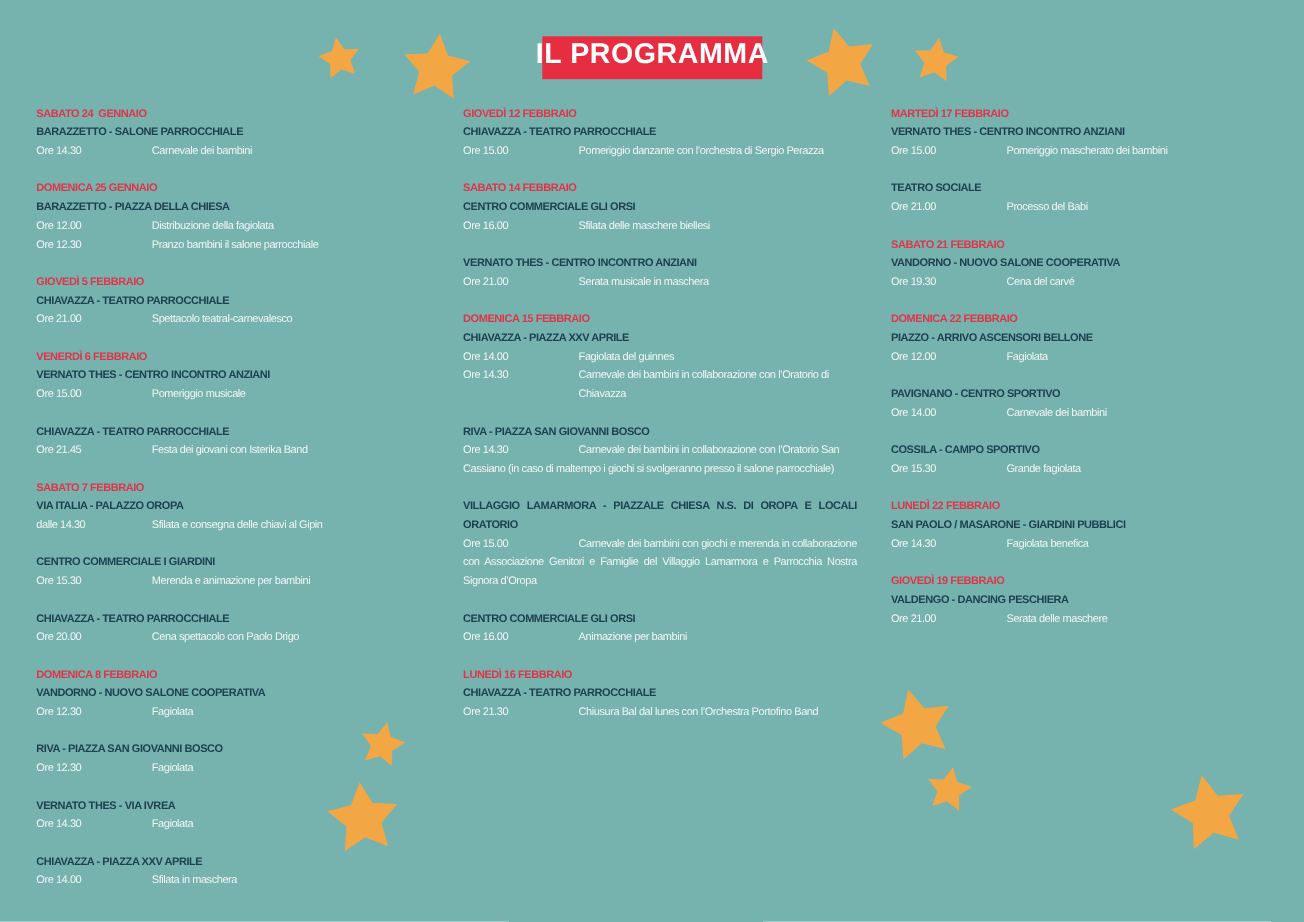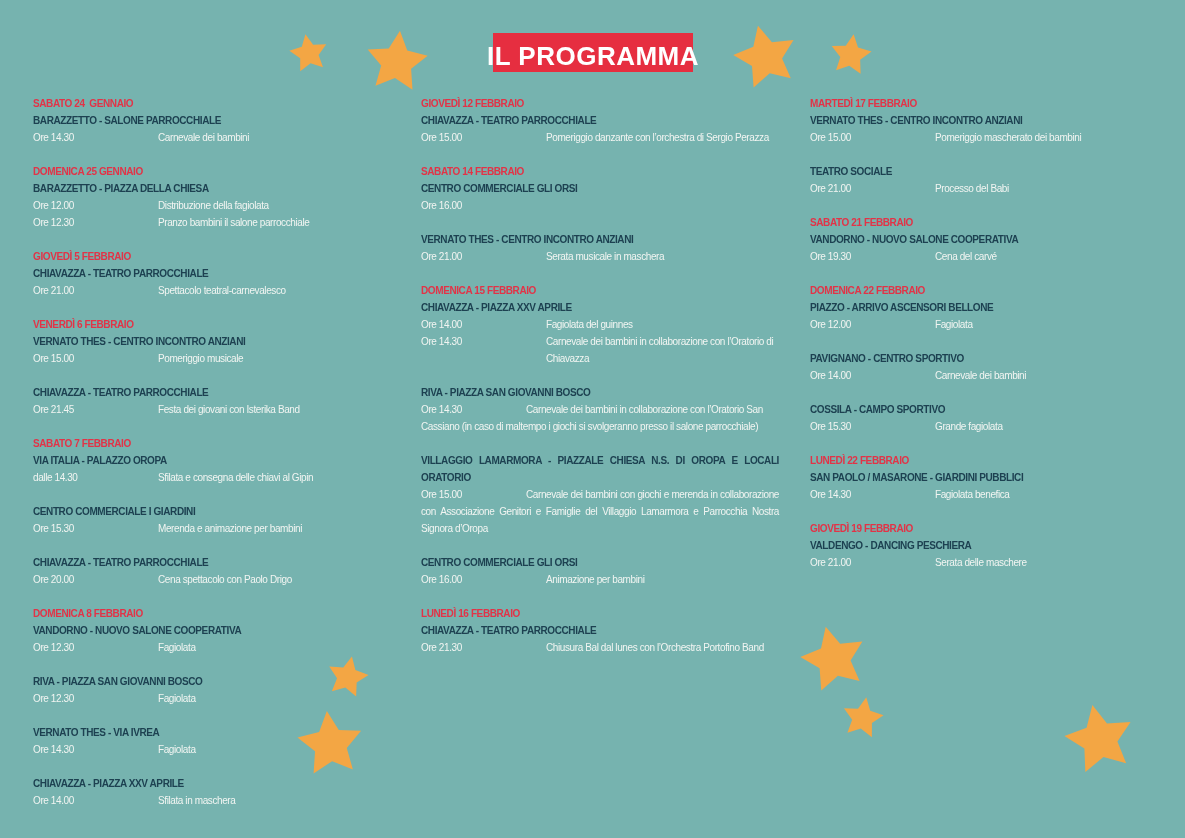--- a/index.html
+++ b/index.html
@@ -4,38 +4,38 @@
 <style>
   html,body{margin:0;padding:0;}
   .page{
     position:relative;width:1185px;height:838px;overflow:hidden;
     background:var(--bg,#76b3af);
     font-family:"Liberation Sans",sans-serif;
   }
   .banner{
     position:absolute;left:493px;top:33px;width:200px;height:39px;
     background:var(--banner,#e62e40);
-    display:flex;align-items:flex-end;justify-content:center;
+    display:flex;align-items:flex-start;justify-content:center;
   }
   .banner .title{
     color:var(--titletext,#ffffff);font-weight:bold;font-size:26px;letter-spacing:.5px;white-space:nowrap;
   }
   .col{
     position:absolute;top:95px;font-size:10px;line-height:17px;letter-spacing:-0.4px;
   }
   #col1{left:33px;width:372px;}
   #col2{left:421px;width:358px;}
   #col3{left:810px;width:352px;}
   .day{
     color:var(--red,#e23347);font-weight:bold;white-space:pre-wrap;
   }
   .venue{margin-bottom:17px;}
   .venue-name{color:var(--dark,#1d4151);font-weight:bold;}
   .venue-name.justify{text-align:justify;}
-  .line{color:var(--light,#f2f5f2);gap:20px;}
+  .line{color:var(--light,#f2f5f2);}
   .line.hang{display:flex;}
   .line.hang .time{flex:0 0 105px;}
   .line.hang .desc{flex:1;}
   .line.full{display:block;}
   .line.full .time{display:inline-block;width:105px;vertical-align:top;}
   .line.full .desc{display:inline;}
   .line.full.justify{text-align:justify;}
   .star{position:absolute;}
 </style>
 </head>
@@ -177,20 +177,21 @@
         <div class="line hang">
           <span class="time">Ore 15.00</span>
           <span class="desc">Pomeriggio danzante con l’orchestra di Sergio Perazza</span>
         </div>
       </div>
       <div class="day">SABATO 14 FEBBRAIO</div>
       <div class="venue">
         <div class="venue-name">CENTRO COMMERCIALE GLI ORSI</div>
         <div class="line hang">
           <span class="time">Ore 16.00</span>
+          <span class="desc">Sfilata delle maschere biellesi</span>
         </div>
       </div>
       <div class="venue">
         <div class="venue-name">VERNATO THES - CENTRO INCONTRO ANZIANI</div>
         <div class="line hang">
           <span class="time">Ore 21.00</span>
           <span class="desc">Serata musicale in maschera</span>
         </div>
       </div>
       <div class="day">DOMENICA 15 FEBBRAIO</div>

